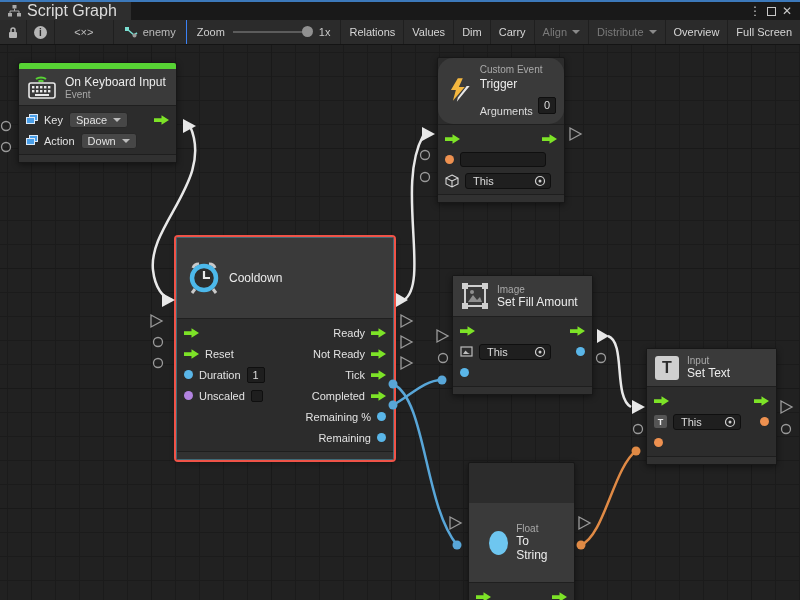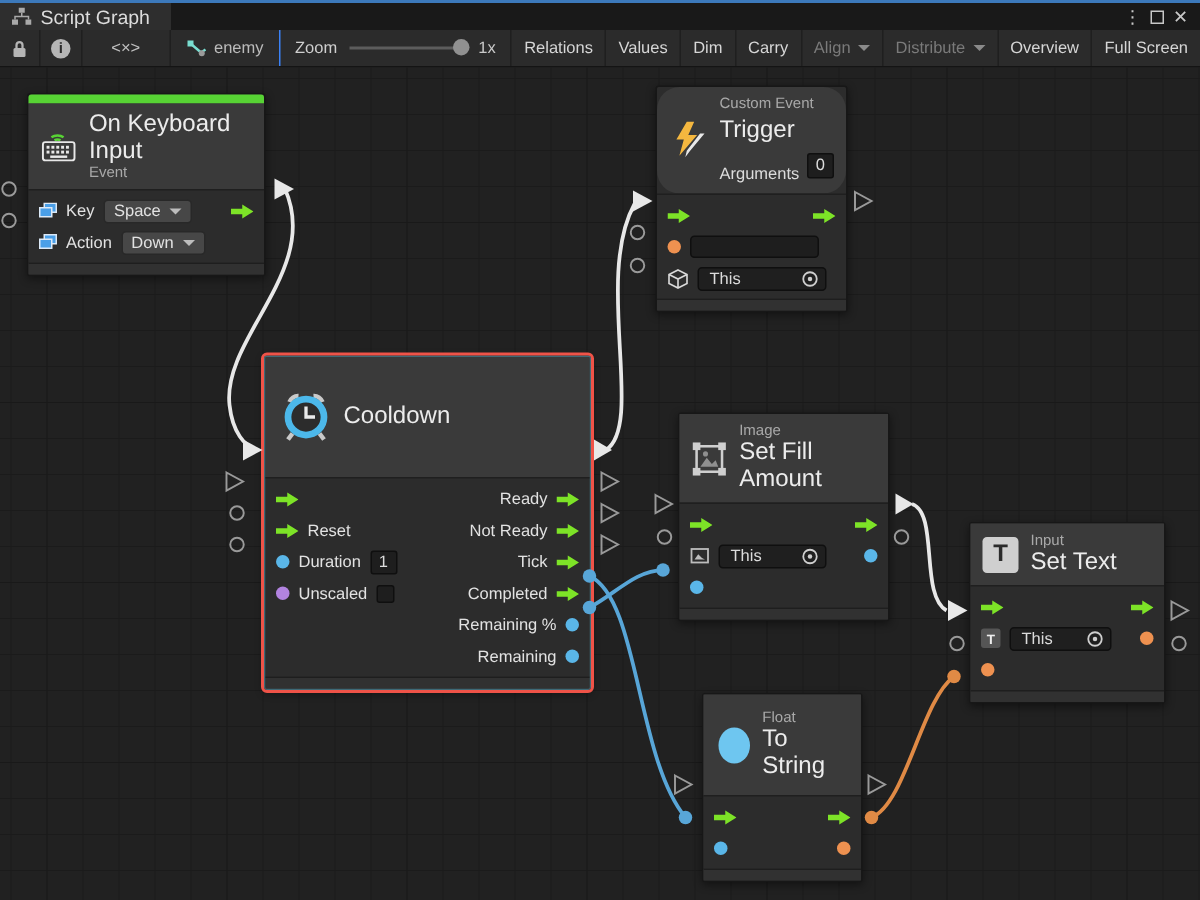--- a/index.html
+++ b/index.html
@@ -4,21 +4,21 @@
 <style>
   * { margin:0; padding:0; box-sizing:border-box; }
   html,body { width:800px; height:600px; background:#111; overflow:hidden;
     font-family:"Liberation Sans", sans-serif; }
   #app { width:800px; height:600px; position:relative; background:#212121; }
 
   
   .titlebar { position:absolute; left:0; top:0; width:800px; height:20px;
     background:#191919; border-top:2px solid #3c79bb; display:flex; align-items:stretch; }
   .tab { display:flex; align-items:center; gap:6px; padding:0 14px 0 8px;
-    background:#2e2e2e; color:#dddddd; font-size:13px; }
+    background:#2e2e2e; color:#dddddd; font-size:16px; }
   .win-controls { margin-left:auto; display:flex; align-items:center; gap:6px; padding-right:8px; color:#c8c8c8; }
   .win-controls .glyph { font-size:12px; line-height:1; cursor:default; }
   .maxbox { width:9px; height:9px; border:1px solid #c8c8c8; }
 
   
   .toolbar { position:absolute; left:0; top:20px; width:800px; height:25px;
     background:#2b2b2b; border-bottom:1px solid #141414; display:flex; align-items:stretch;
     color:#d6d6d6; font-size:11px; }
   .tbtn { display:flex; align-items:center; justify-content:center; padding:0 8px;
     border-right:1px solid #1f1f1f; white-space:nowrap; cursor:default; }
@@ -41,21 +41,21 @@
       linear-gradient(#1b1b1b 1px, transparent 1px),
       linear-gradient(90deg,#1b1b1b 1px, transparent 1px);
     background-size:120px 120px,120px 120px,24px 24px,24px 24px;
     background-position:31px 103px,31px 103px,7px 7px,7px 7px;
     overflow:hidden; }
 
   
   .node { position:absolute; background:#2c2c2c; border:1px solid #171717; border-radius:2px;
     box-shadow:0 2px 6px rgba(0,0,0,.45); color:#e2e2e2; }
   .node-header { background:#3a3a3a; display:flex; align-items:center; gap:8px; padding:6px 8px; }
-  .node-title { font-size:16px; color:#ececec; }
+  .node-title { font-size:12px; color:#ececec; }
   .node-cat { font-size:10px; color:#a9a9a9; }
   .node-body { border-top:1px solid #1f1f1f; background:#2c2c2c; padding:3px 0; }
   .node-footer { height:8px; background:#313131; border-top:1px solid #1e1e1e; }
   .prow { display:flex; align-items:center; justify-content:space-between; height:21px; padding:0 7px; font-size:11px; }
   .pgroup { display:flex; align-items:center; gap:6px; }
   .pdot { width:9px; height:9px; border-radius:50%; flex:0 0 auto; }
   .arrow-green { flex:0 0 auto; display:block; }
   .valbox { background:#1e1e1e; border:1px solid #0f0f0f; border-radius:2px;
     color:#dcdcdc; font-size:11px; padding:1px 5px; min-width:14px; text-align:center; }
   .selbox { background:#474747; border:1px solid #282828; border-radius:3px; color:#e2e2e2;
@@ -439,21 +439,21 @@
         <div class="prow">
           <span class="pgroup">
             <span class="pdot" style="background:#ee9150;"></span>
           </span>
         </div>
       </div>
       <div class="node-footer"></div>
     </div>
 
     <div class="node" style="left:468px; top:417px; width:107px;">
-      <div class="node-header" style="padding:10px;">
+      <div class="node-header" style="padding:20px;margin-top:40px;">
         <span class="float-ball"></span>
         <div>
           <div class="node-cat">Float</div>
           <div class="node-title">To String</div>
         </div>
       </div>
       <div class="node-body">
         <div class="prow">
           <svg class="arrow-green" width="15" height="10" viewBox="0 0 16 10">
               <path d="M0 3 H8 V0 L16 5 L8 10 V7 H0 Z" fill="#7de327"></path>

